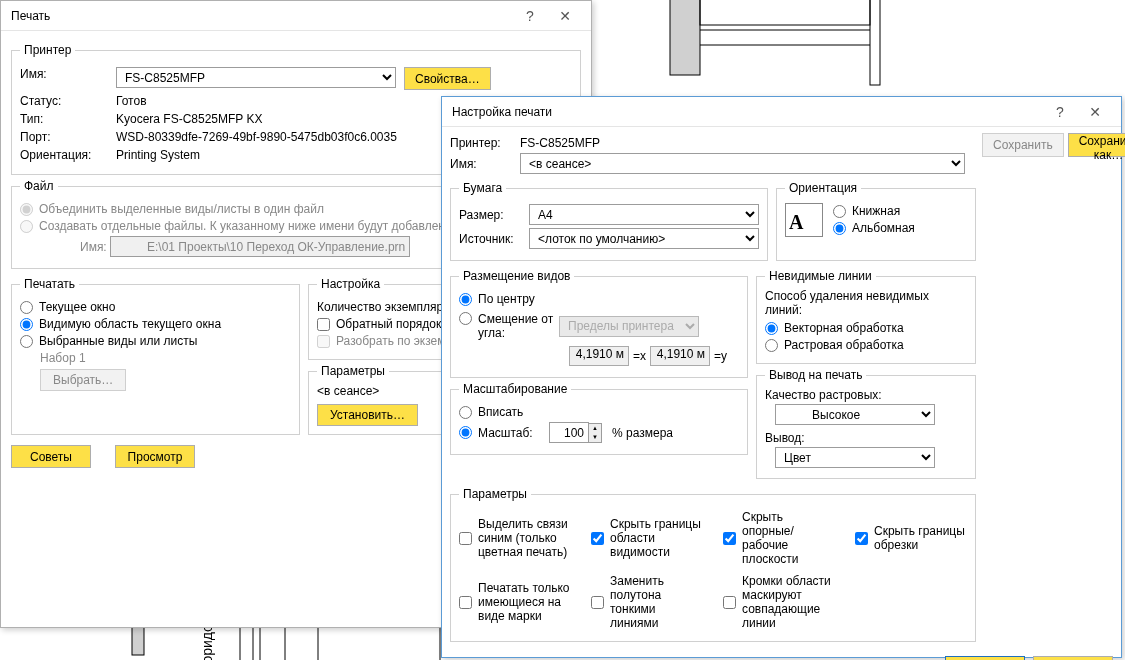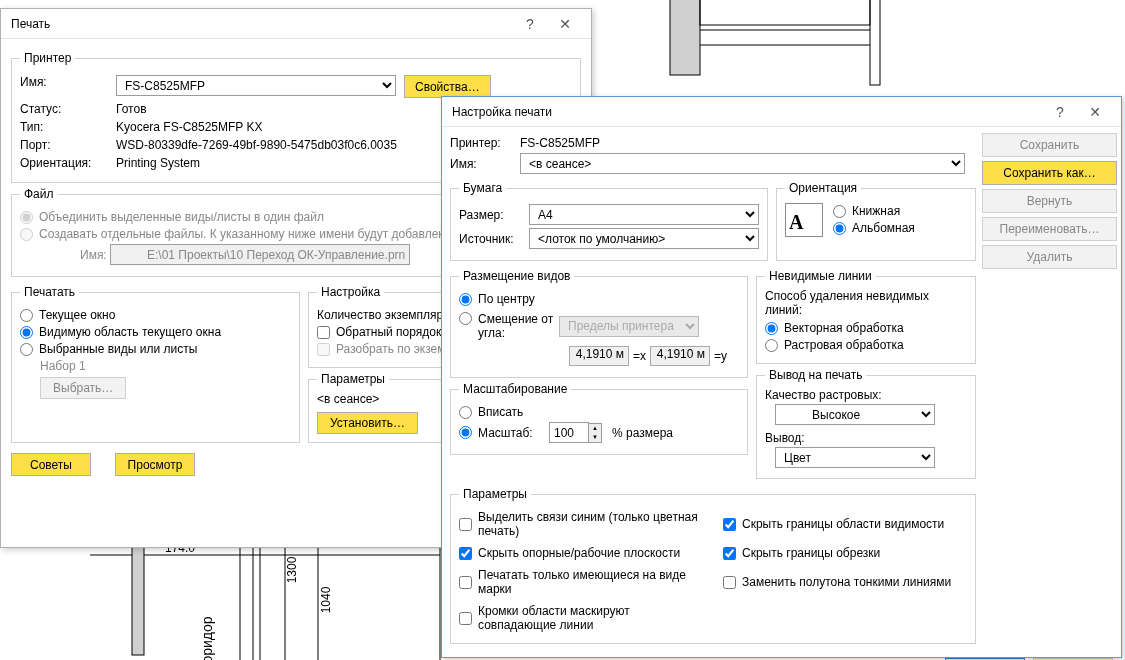--- a/index.html
+++ b/index.html
@@ -21,51 +21,51 @@
   button.btn.small { height: 22px; padding: 0 12px; }
   button.btn:disabled { color: #888; background: #f2f2f2; border-color: #cfcfcf; }
   .radio, .check { display: flex; align-items: center; gap: 6px; margin: 3px 0; }
   input[type=radio], input[type=checkbox] { width: 13px; height: 13px; margin: 0; }
   .disabled-text { color: #888; }
   .hl { position: absolute; pointer-events: none; }
   .hl-box { border: 12px solid rgba(255,255,0,.85); border-radius: 30px; }
   .hl-line { background: rgba(255,255,0,.85); height: 12px; }
 
   
-  .d1 { left: 0; top: 8px; width: 592px; height: 540px; z-index: 2; }
+  .d1 { left: 0; top: 0; width: 592px; height: 628px; z-index: 2; }
   .d1 .body { padding: 8px 10px; }
   .d1 .kv { display: flex; margin: 4px 0; }
   .d1 .kv .k { width: 96px; }
   .d1 .combo-name { width: 280px; margin-right: 8px; }
   .d1 .cols { display: flex; gap: 8px; margin-top: 4px; }
   .d1 .left { width: 290px; }
   .d1 .right { width: 274px; }
   .d1 .bottom { display: flex; gap: 24px; margin-top: 6px; align-items: center; }
   .d1 .bottom .sp { flex: 1; }
 
   
   .d2 { left: 441px; top: 96px; width: 681px; height: 562px; z-index: 3; border-color: #5b9bd5; }
   .d2 .body { padding: 6px 8px; display: grid; grid-template-columns: 1fr 135px; gap: 6px; align-items: start; }
   .d2 .panel { }
-  .d2 .btncol { display: flex; flex-direction: column; gap: 4px; }
+  .d2 .btncol { display: flex; flex-direction: row; gap: 4px; }
   .d2 .btncol .btn { width: 100%; height: 24px; }
   .d2 .top-rows .row .k { width: 70px; }
   .d2 .top-rows select { width: 280px; }
   .d2 .paper { display: flex; gap: 8px; }
   .d2 .paper .left { flex: 1; }
   .d2 .paper .right { width: 200px; }
   .d2 .orient-box { display: flex; align-items: center; gap: 10px; }
   .d2 .orient-icon { width: 38px; height: 34px; border: 1px solid #888; display: flex; align-items: flex-end; justify-content: flex-start; padding: 2px 3px; font-family: "Times New Roman", serif; font-size: 20px; font-weight: bold; }
   .d2 .mid { display: grid; grid-template-columns: 1fr 220px; gap: 8px; }
   .d2 .numfield { width: 60px; text-align: right; background: #f0f0f0; border: 1px solid #aaa; height: 20px; padding: 0 4px; display: inline-block; }
   .spin { display: inline-flex; align-items: center; }
-  .spin input { width: 40px; text-align: left; }
+  .spin input { width: 40px; text-align: right; }
   .spin .sbtns { display: flex; flex-direction: column; border: 1px solid #9c9c9c; border-left: 0; }
   .spin .sbtns span { width: 12px; height: 9px; font-size: 6px; display: flex; align-items: center; justify-content: center; background: #eee; }
-  .d2 .params-grid { display: grid; grid-template-columns: 1fr 1fr; gap: 2px 20px; }
+  .d2 .params-grid { display: grid; grid-template-columns: 1fr 1fr 1fr 1fr; gap: 2px 20px; }
   .d2 .footer { grid-column: 1 / -1; display: flex; justify-content: flex-end; gap: 8px; margin-top: 4px; padding-right: 4px; }
 </style>
 </head>
 <body>
 
 <div class="bg-drawing">
   <svg width="1125" height="660" style="left:0;top:0;">
     <g stroke="#000" stroke-width="1" fill="none">
 
       <rect x="670" y="-5" width="30" height="80" fill="#d0d0d0"></rect>

